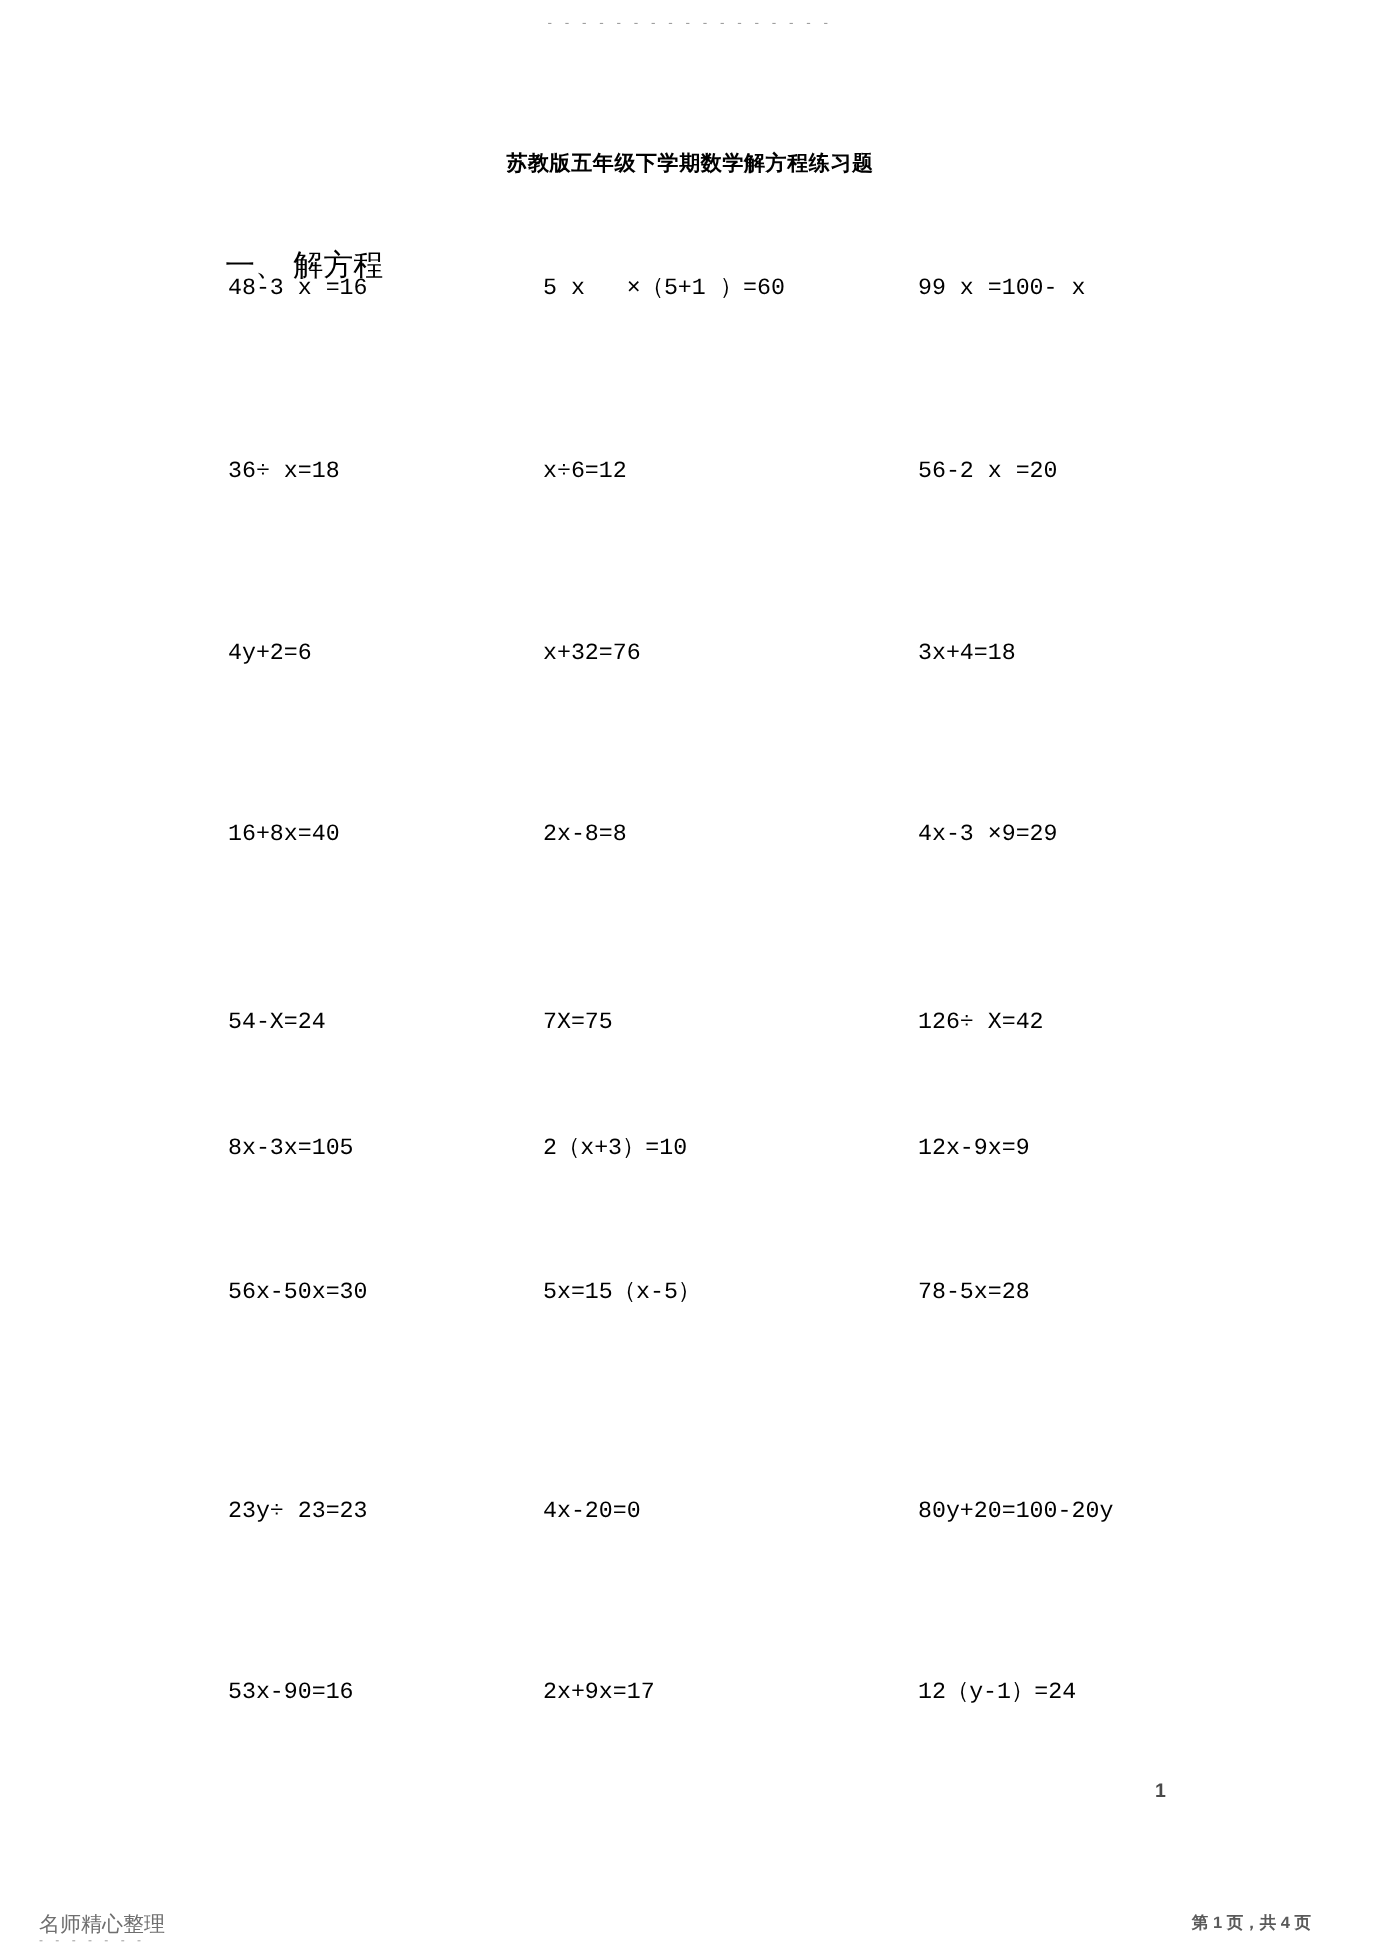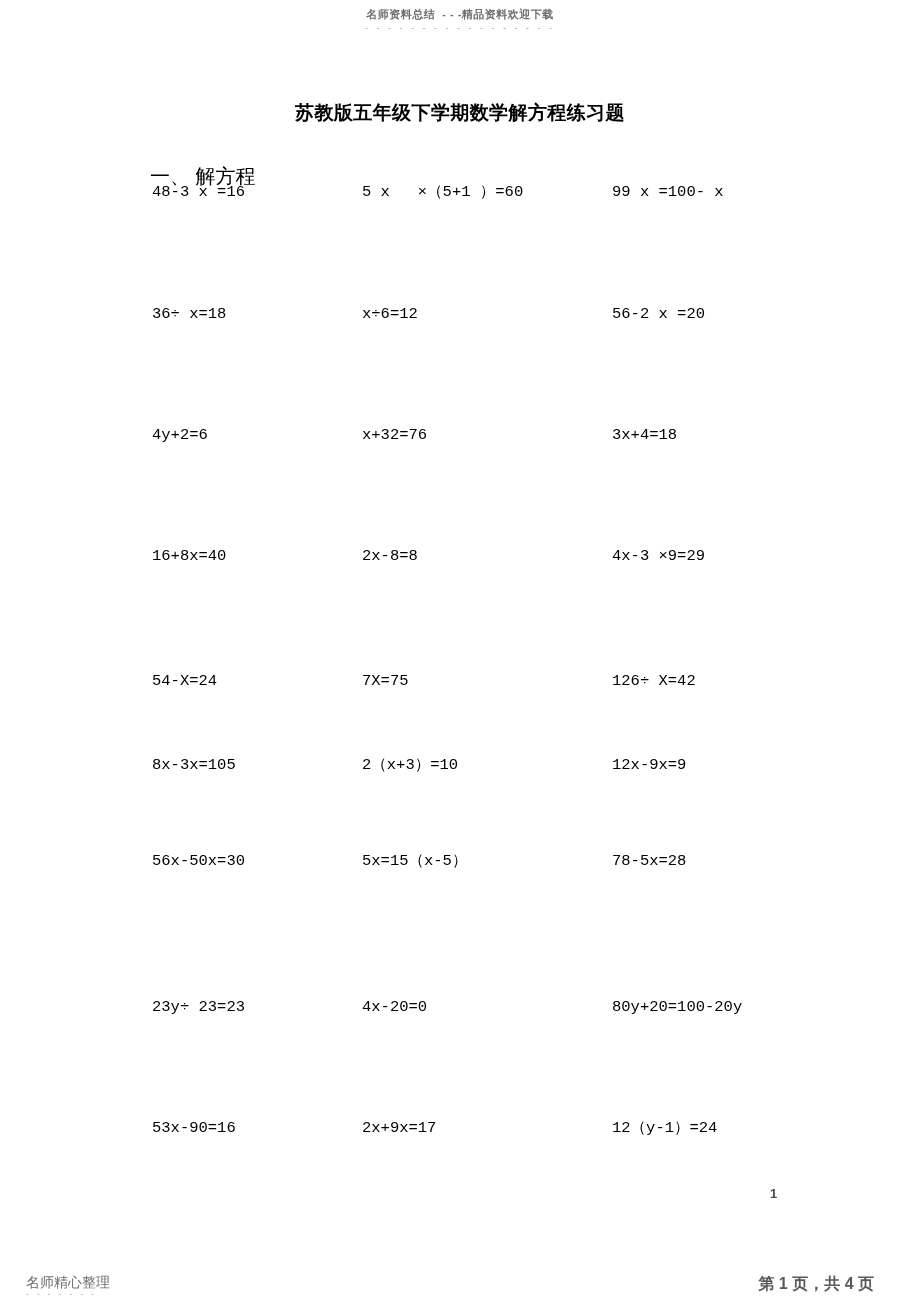--- a/index.html
+++ b/index.html
@@ -40,21 +40,21 @@
     white-space: pre;
   }
 
   
   .page-title {
     position: absolute;
     top: 100px;
     left: 0;
     width: 920px;
     text-align: center;
-    font-size: 19px;
+    font-size: 14px;
     font-weight: bold;
     letter-spacing: 0.4px;
   }
 
   
   .section-heading {
     position: absolute;
     left: 150px;
     top: 163px;
     font-size: 20px;
@@ -109,31 +109,30 @@
   .footer-left .fl-dots {
     font-size: 8px;
     color: #9a9a9a;
     letter-spacing: 3px;
     white-space: pre;
   }
   .footer-right {
     position: absolute;
     right: 46px;
     top: 1274px;
-    font-size: 16px;
+    font-size: 11px;
     font-weight: bold;
     color: #5a5a5a;
     white-space: pre;
   }
 </style>
 </head>
 <body>
 
 <div class="top-watermark">
-  <div class="wm-text">名师资料总结  - - -精品资料欢迎下载</div>
   <div class="wm-dots">- - - - - - - - - - - - - - - - -</div>
 </div>
 
 <div class="page-title">苏教版五年级下学期数学解方程练习题</div>
 
 <div class="section-heading">一、 解方程</div>
 
 <div class="eq-grid">
     <div class="eq-row" style="position: absolute; top: 0px; left: 0px;">
       <div class="eq-cell col0">48-3 x =16</div>

